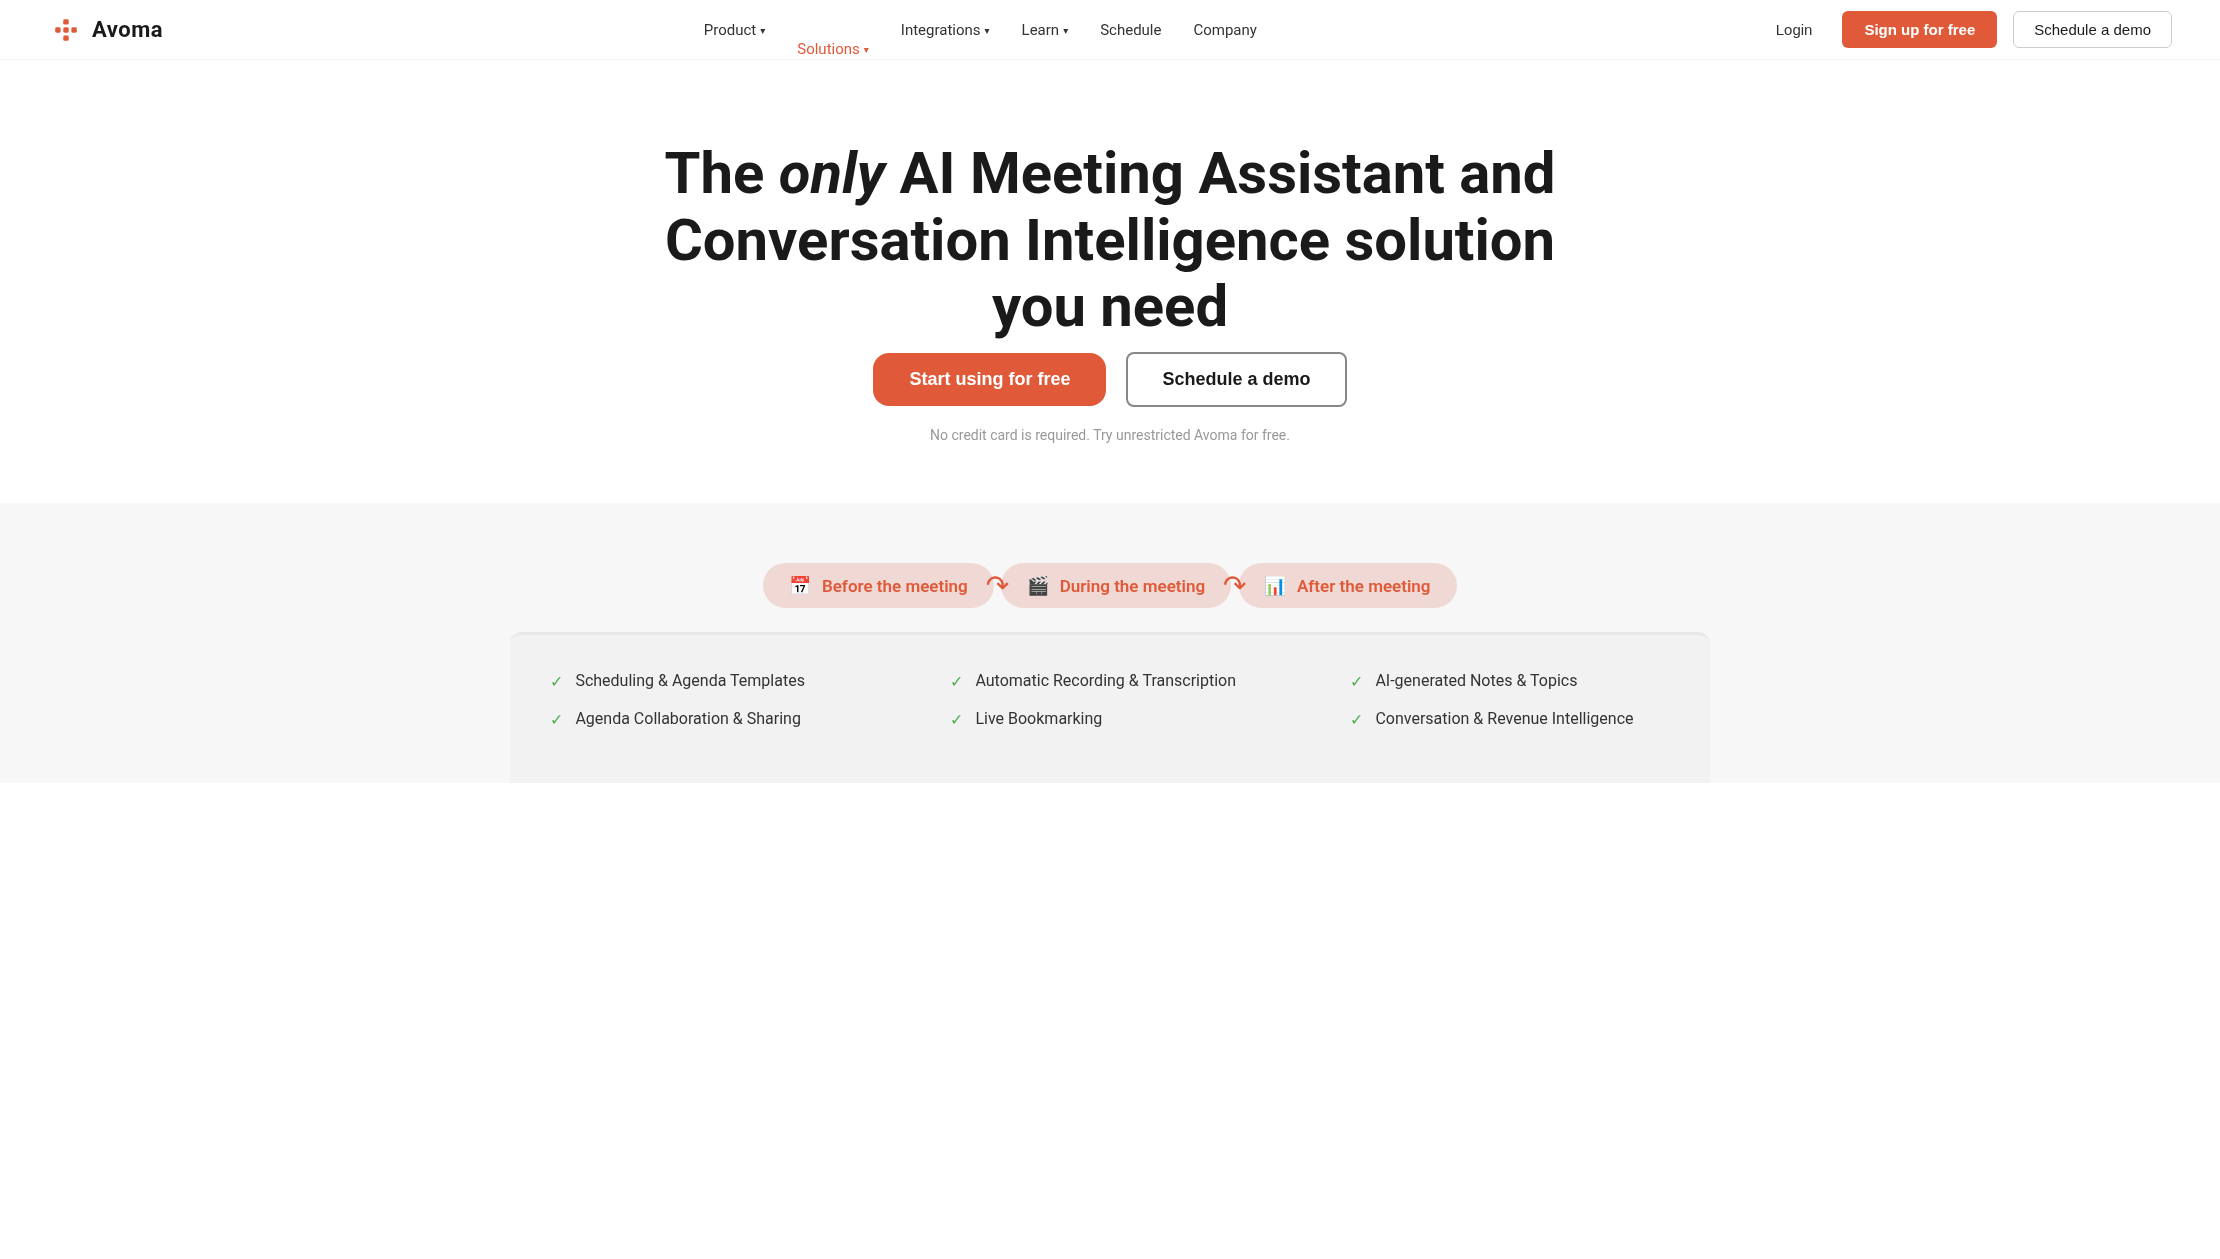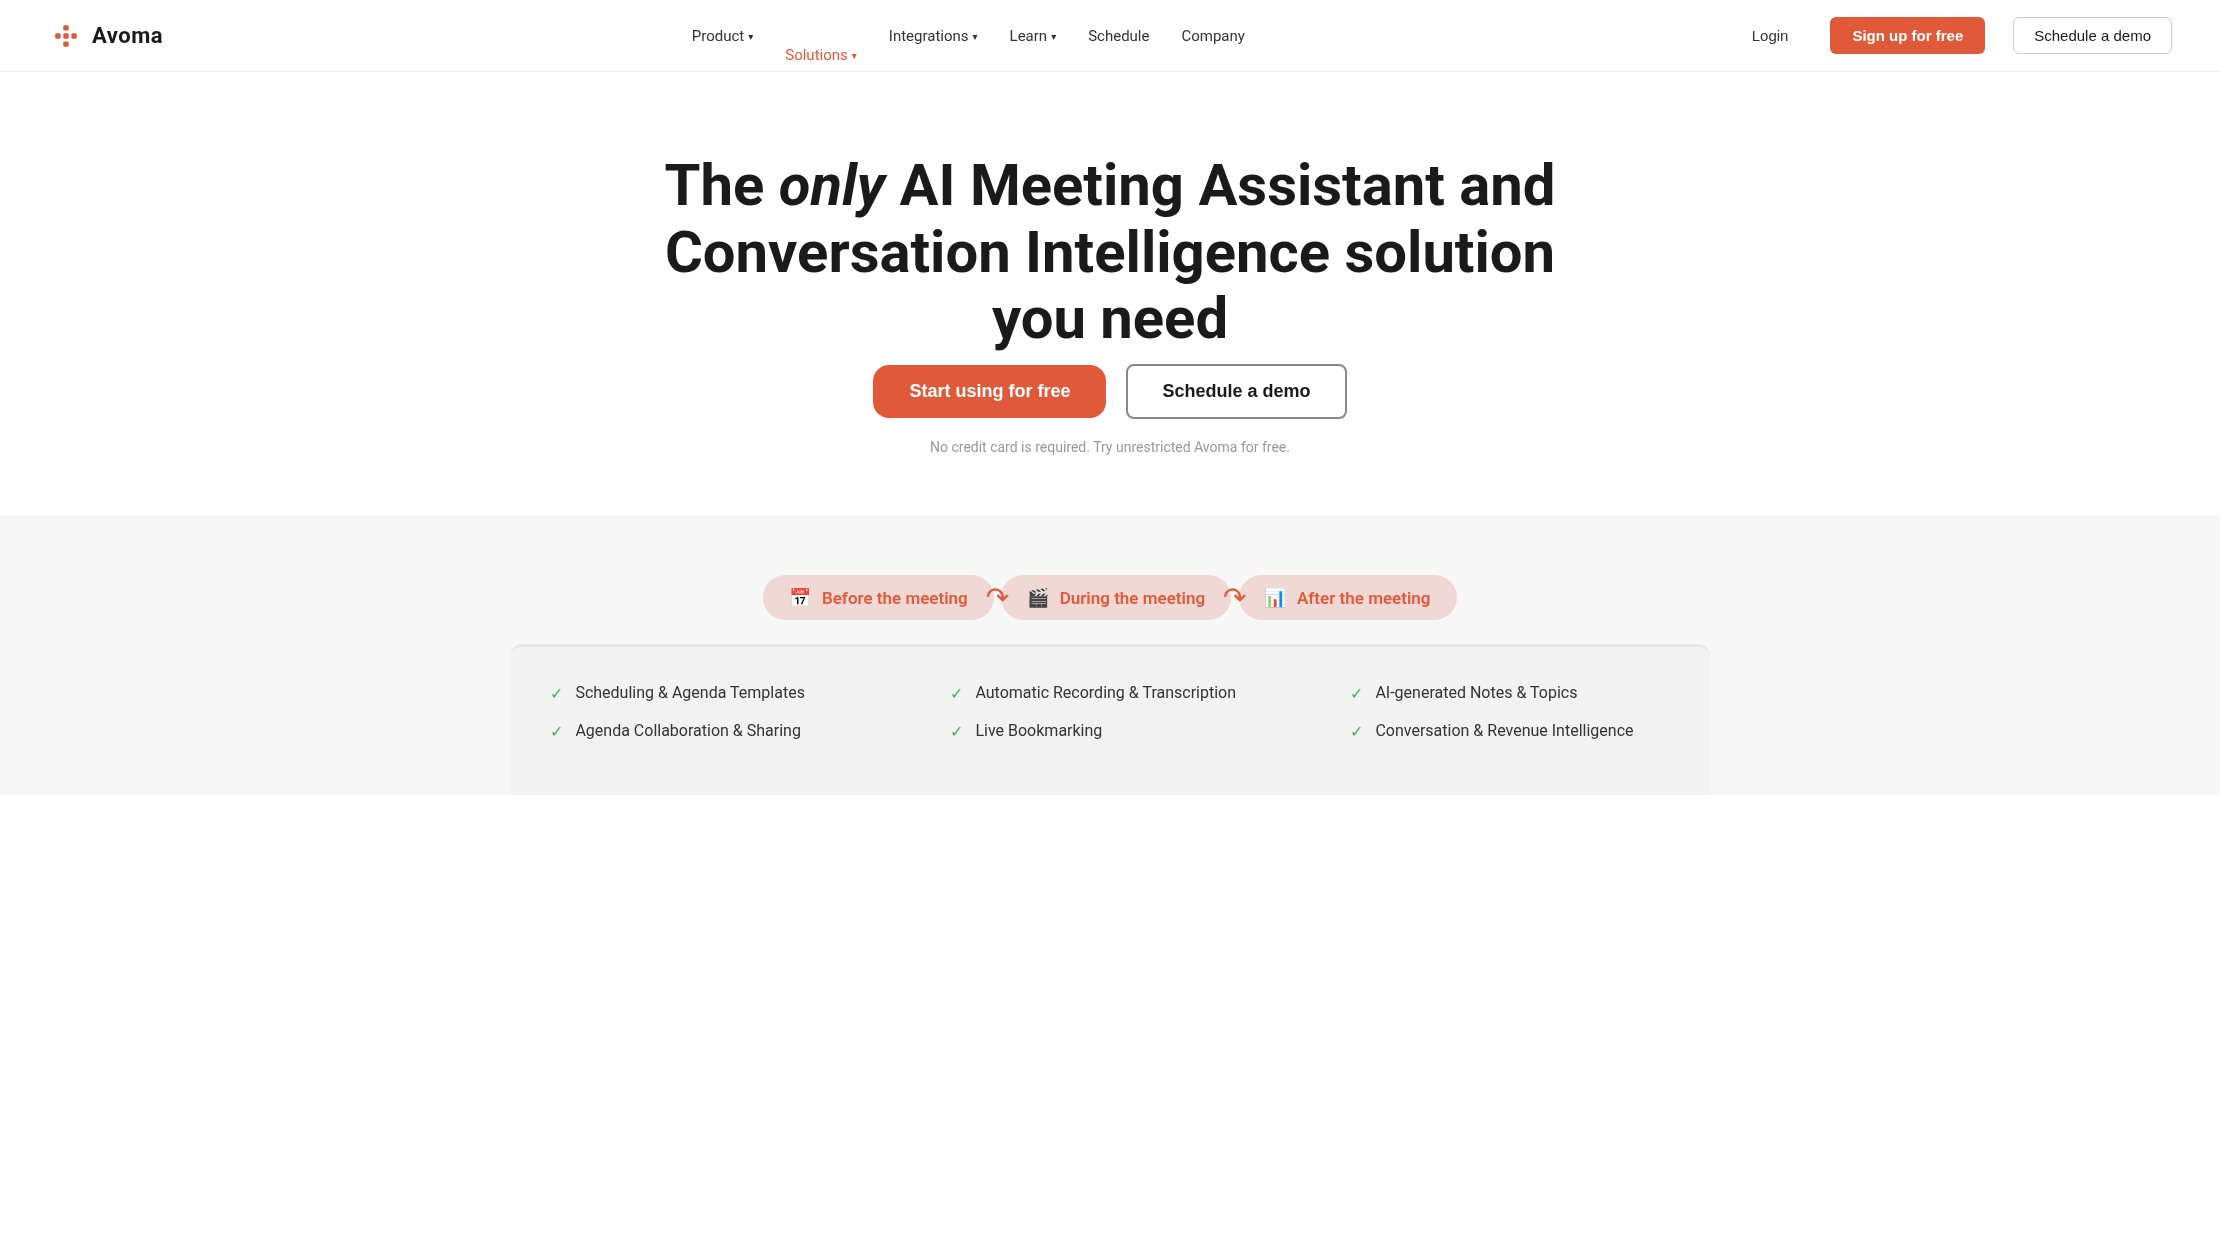--- a/index.html
+++ b/index.html
@@ -8,21 +8,21 @@
       background: #fff;
       color: #1a1a1a;
       min-height: 100vh;
     }
 
     
     nav {
       display: flex;
       align-items: center;
       padding: 9px 48px;
-      height: 72px;
+      height: 60px;
       border-bottom: 1px solid #f0f0f0;
       position: sticky;
       top: 0;
       background: #fff;
       z-index: 100;
     }
     .logo {
       display: flex;
       align-items: center;
       gap: 8px;
@@ -58,21 +58,21 @@
       white-space: nowrap;
       text-decoration: none;
     }
     .nav-item.active { color: #e05a3a; margin-top: 39px; }
     .nav-item .chevron {
       font-size: 10px;
       margin-top: 1px;
     }
     .nav-right {
       display: flex;
-      gap: 28px;
+      gap: 16px;
     }
     .btn-login {
       font-size: 15px;
       color: #333;
       background: none;
       border: none;
       cursor: pointer;
       padding: 8px 14px;
       border-radius: 6px;
     }

